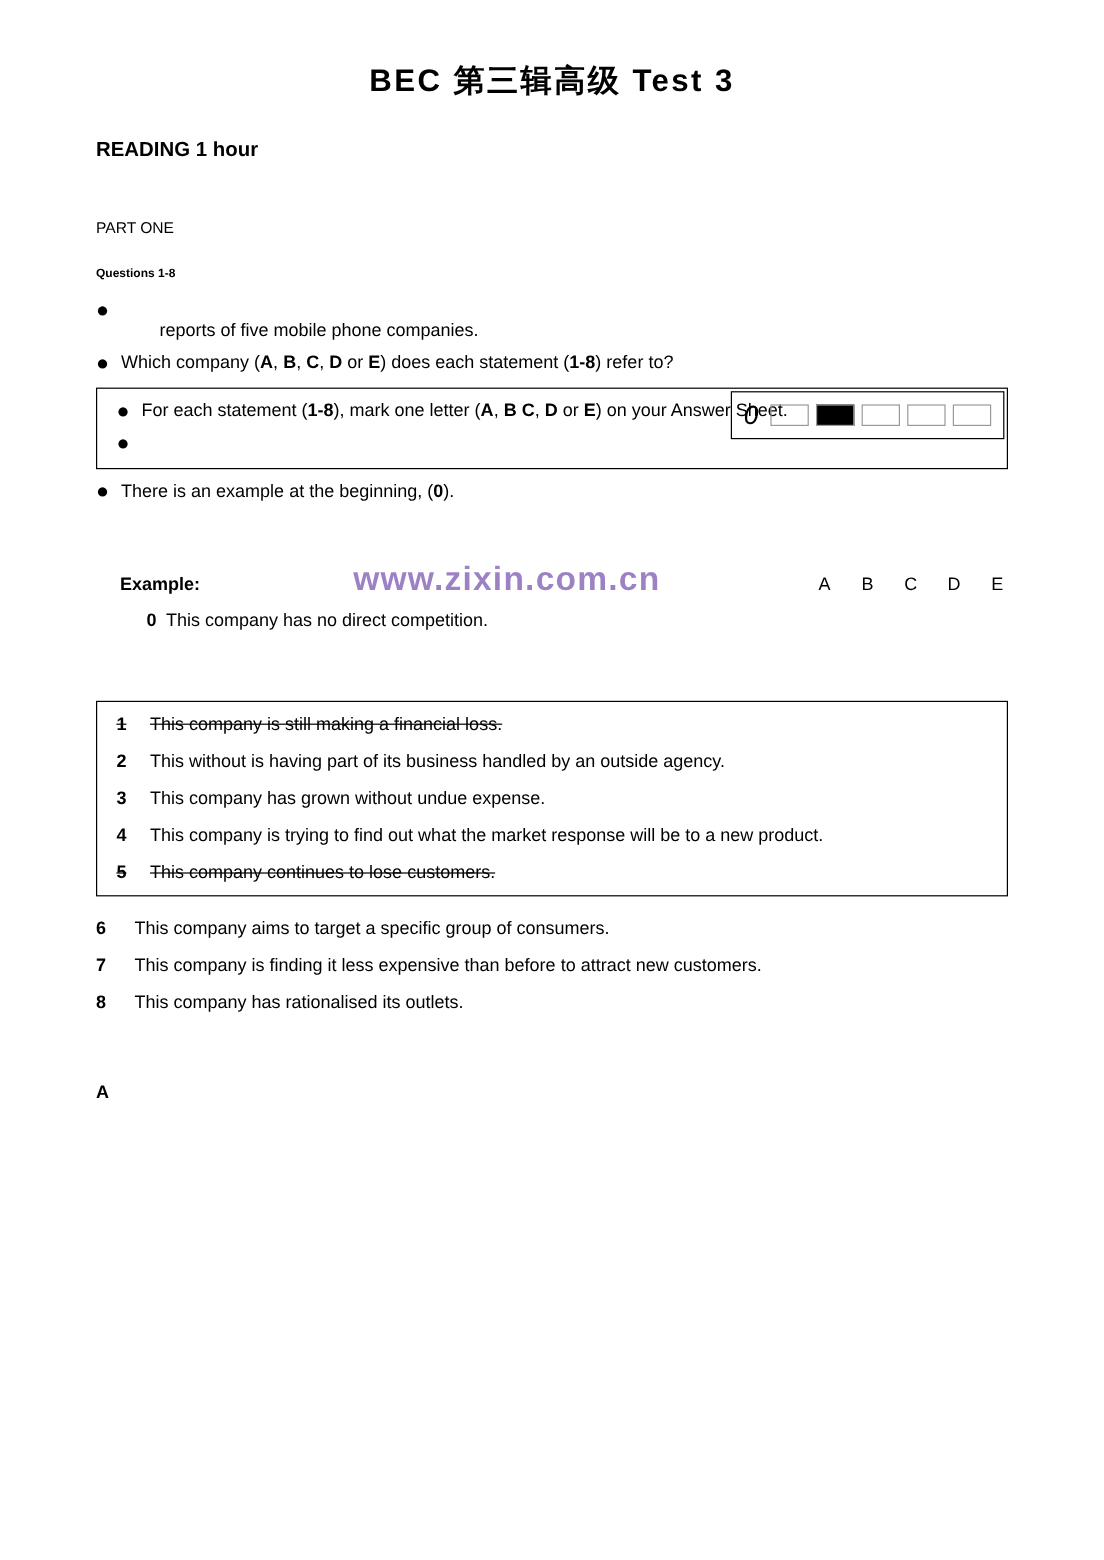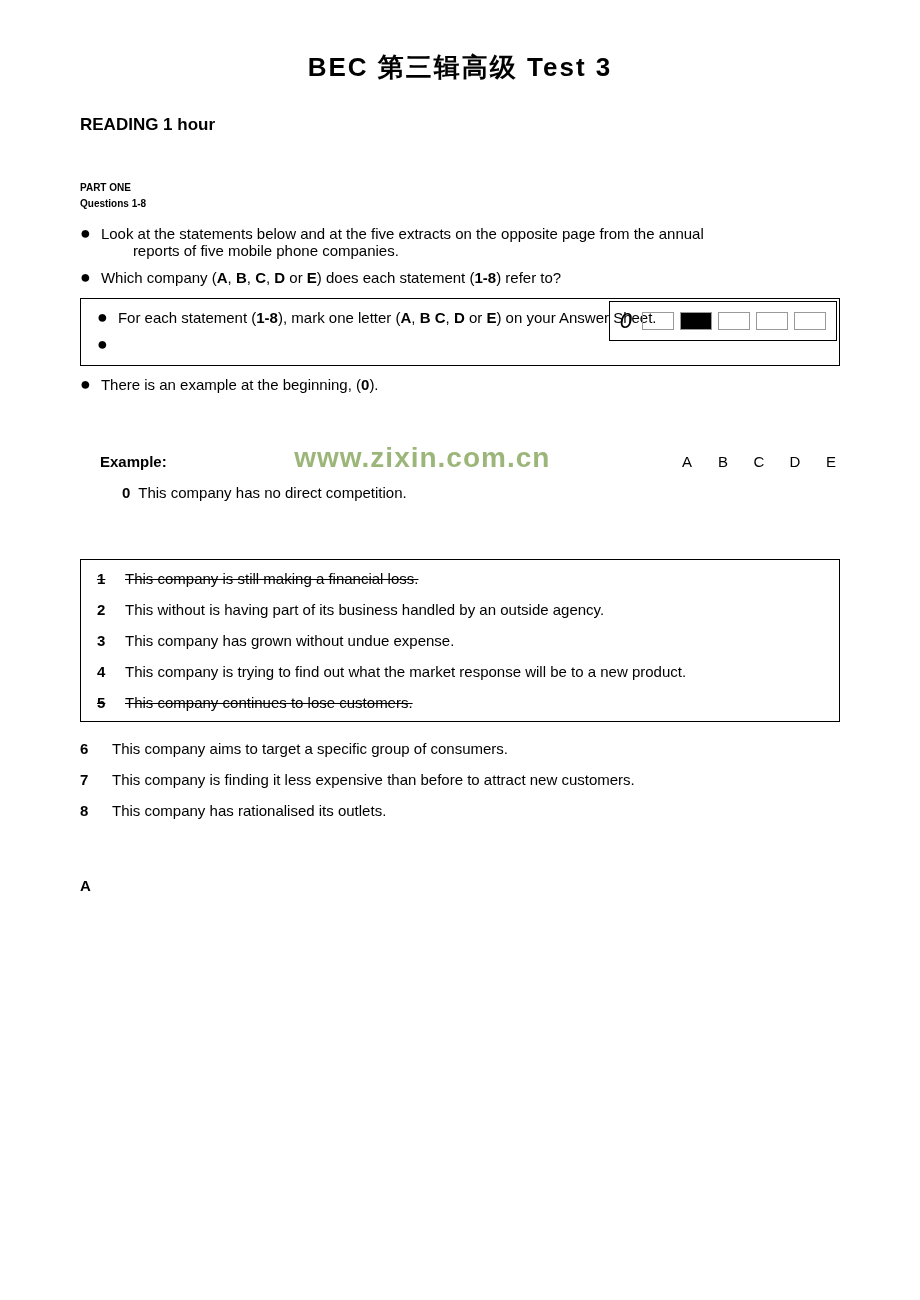--- a/index.html
+++ b/index.html
@@ -27,23 +27,23 @@
       letter-spacing: 2px;
     }
 
     .section-header {
       font-size: 17px;
       font-weight: bold;
       margin-bottom: 20px;
     }
 
     .part-label {
-      font-weight: bold;
-      font-size: 10px;
-      margin-bottom: 5px;
+      font-weight: normal;
+      font-size: 13px;
+      margin-bottom: 26px;
       margin-top: 10px;
     }
 
     .questions-label {
       font-weight: bold;
       font-size: 10px;
       margin-bottom: 16px;
     }
 
     .instructions-list {
@@ -102,21 +102,21 @@
       padding-left: 20px;
     }
 
     .example-label {
       font-weight: bold;
       font-size: 15px;
       white-space: nowrap;
     }
 
     .watermark {
-      color: #4d7c0f;
+      color: #4c1d95;
       font-size: 28px;
       font-weight: bold;
       flex: 1;
       text-align: center;
       letter-spacing: 1px;
       opacity: 0.55;
     }
 
     .abcde-row {
       display: flex;
@@ -212,21 +212,20 @@
 
 
 <div class="questions-label">Questions 1-8</div>
 
 
 <ul class="instructions-list">
 
   <li>
     <span class="bullet">●</span>
     <span class="instruction-text">
-      <span>Look at the statements below and at the five extracts on the opposite page from the annual</span>
       <br>
       <span class="indent-text">reports of five mobile phone companies.</span>
     </span>
   </li>
 
   <li style="flex-direction: column; padding: 0;">
     <div style="display:flex; align-items:flex-start; margin-bottom:0;">
       <span class="bullet">●</span>
       <span class="instruction-text">
         Which company (<strong>A</strong>, <strong>B</strong>, <strong>C</strong>, <strong>D</strong> or <strong>E</strong>) does each statement (<strong>1-8</strong>) refer to?

